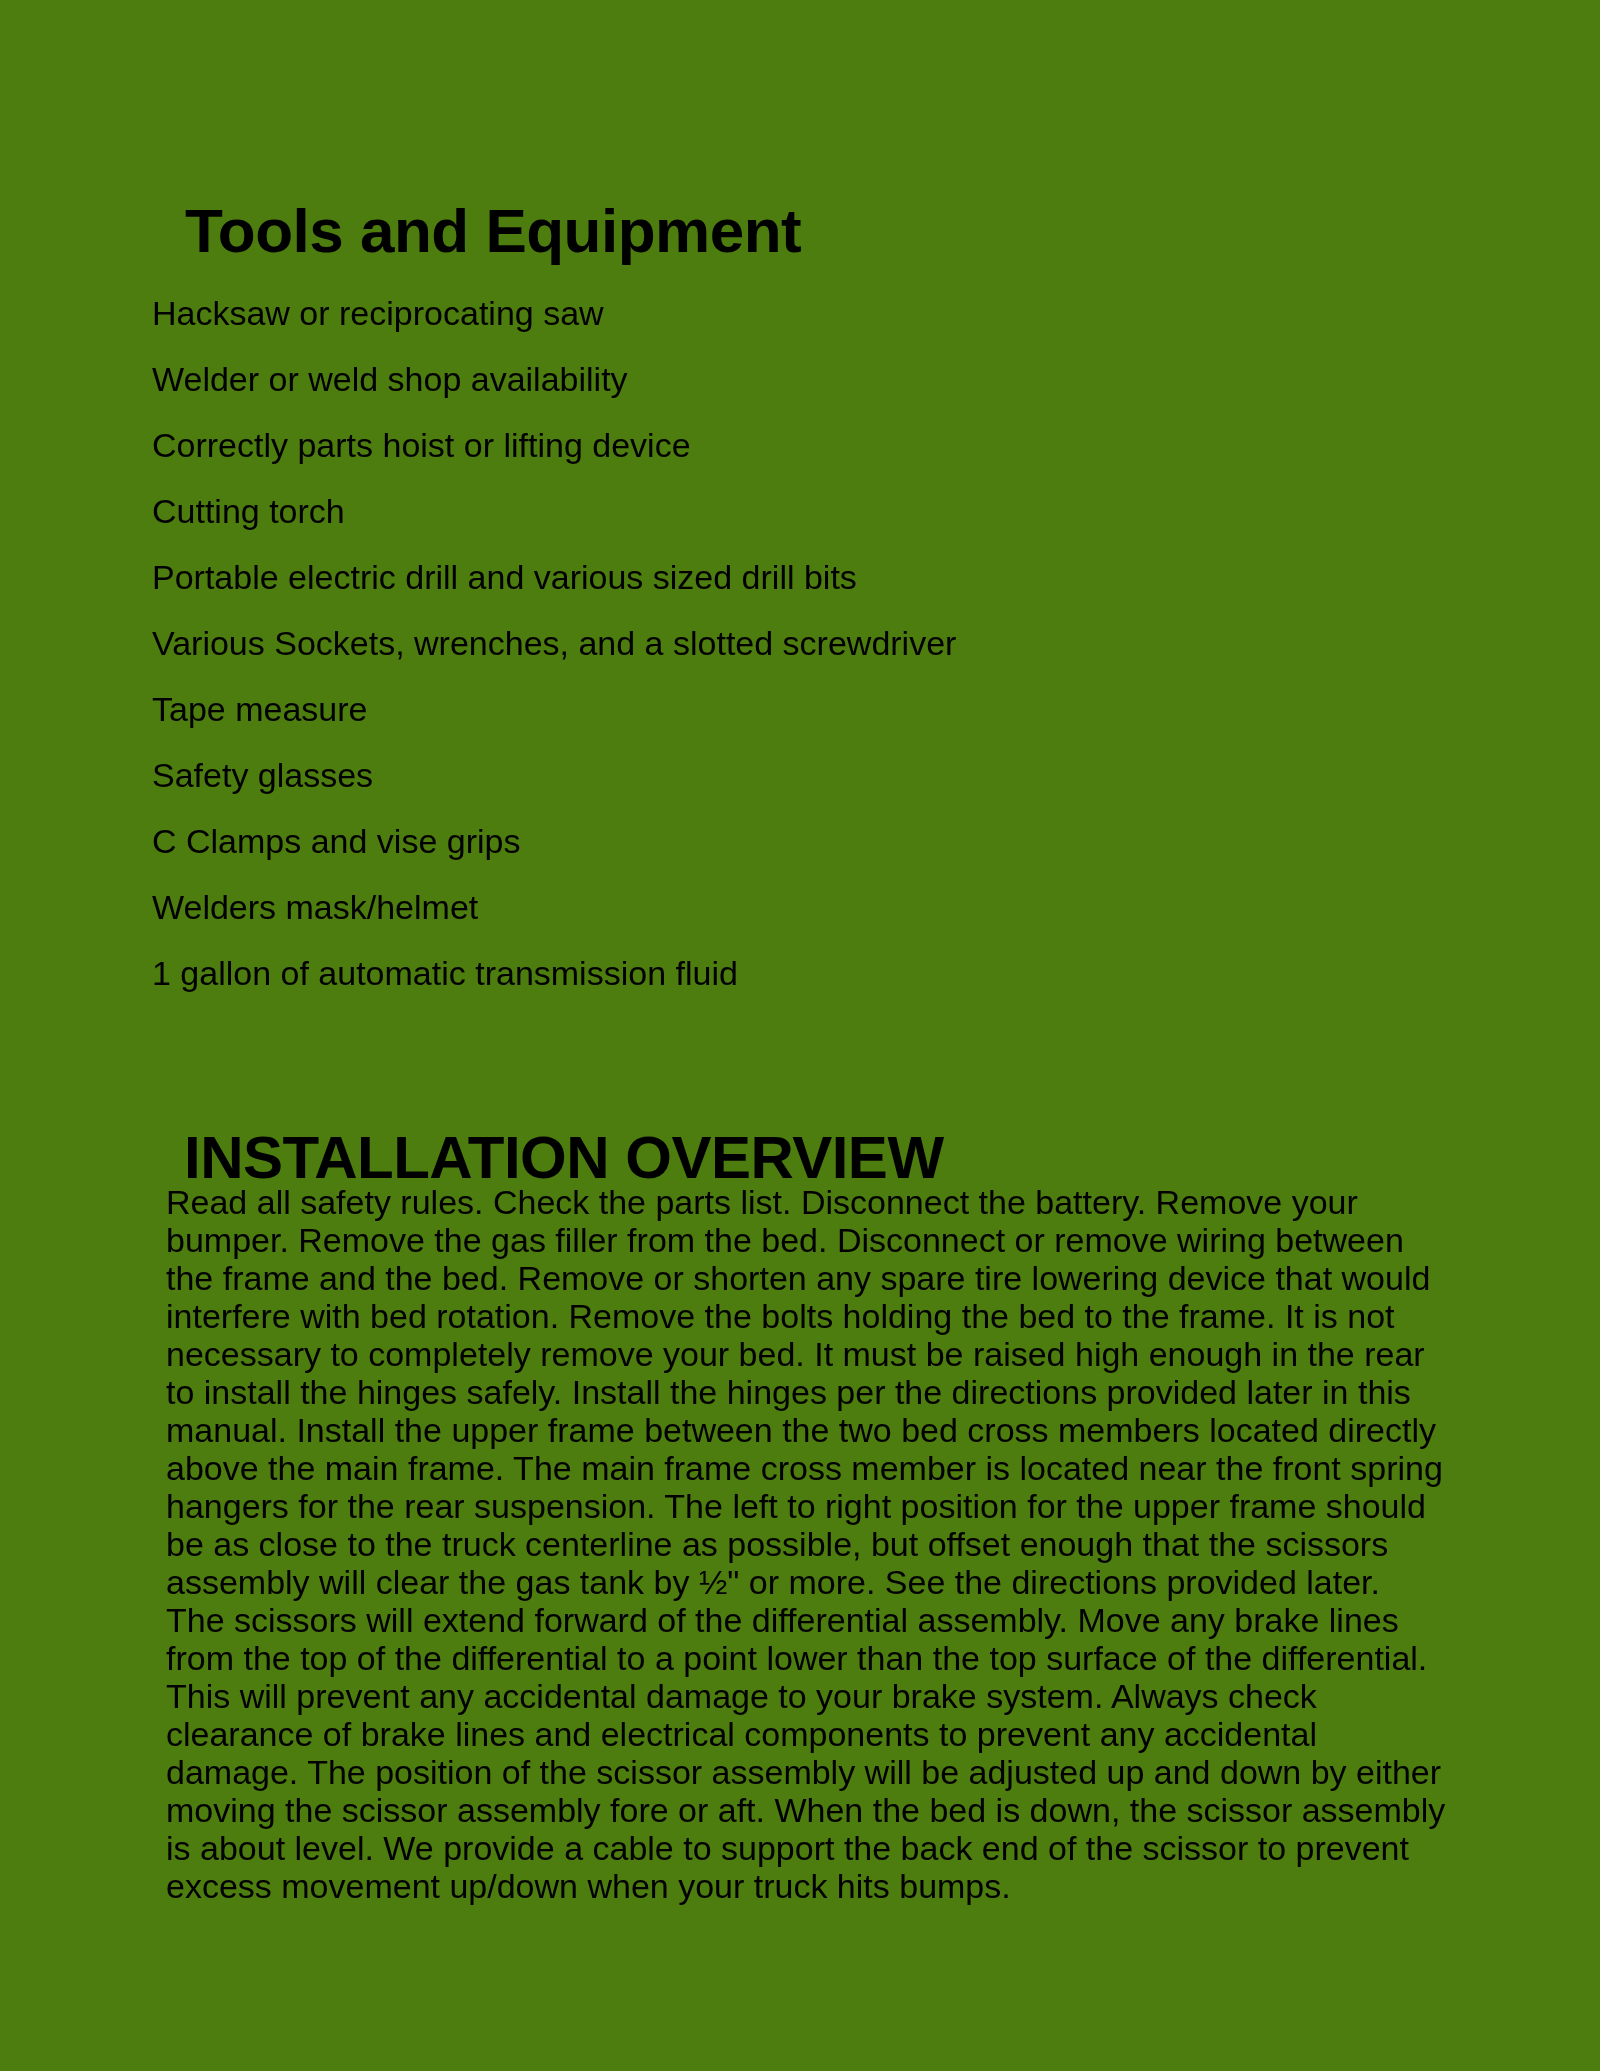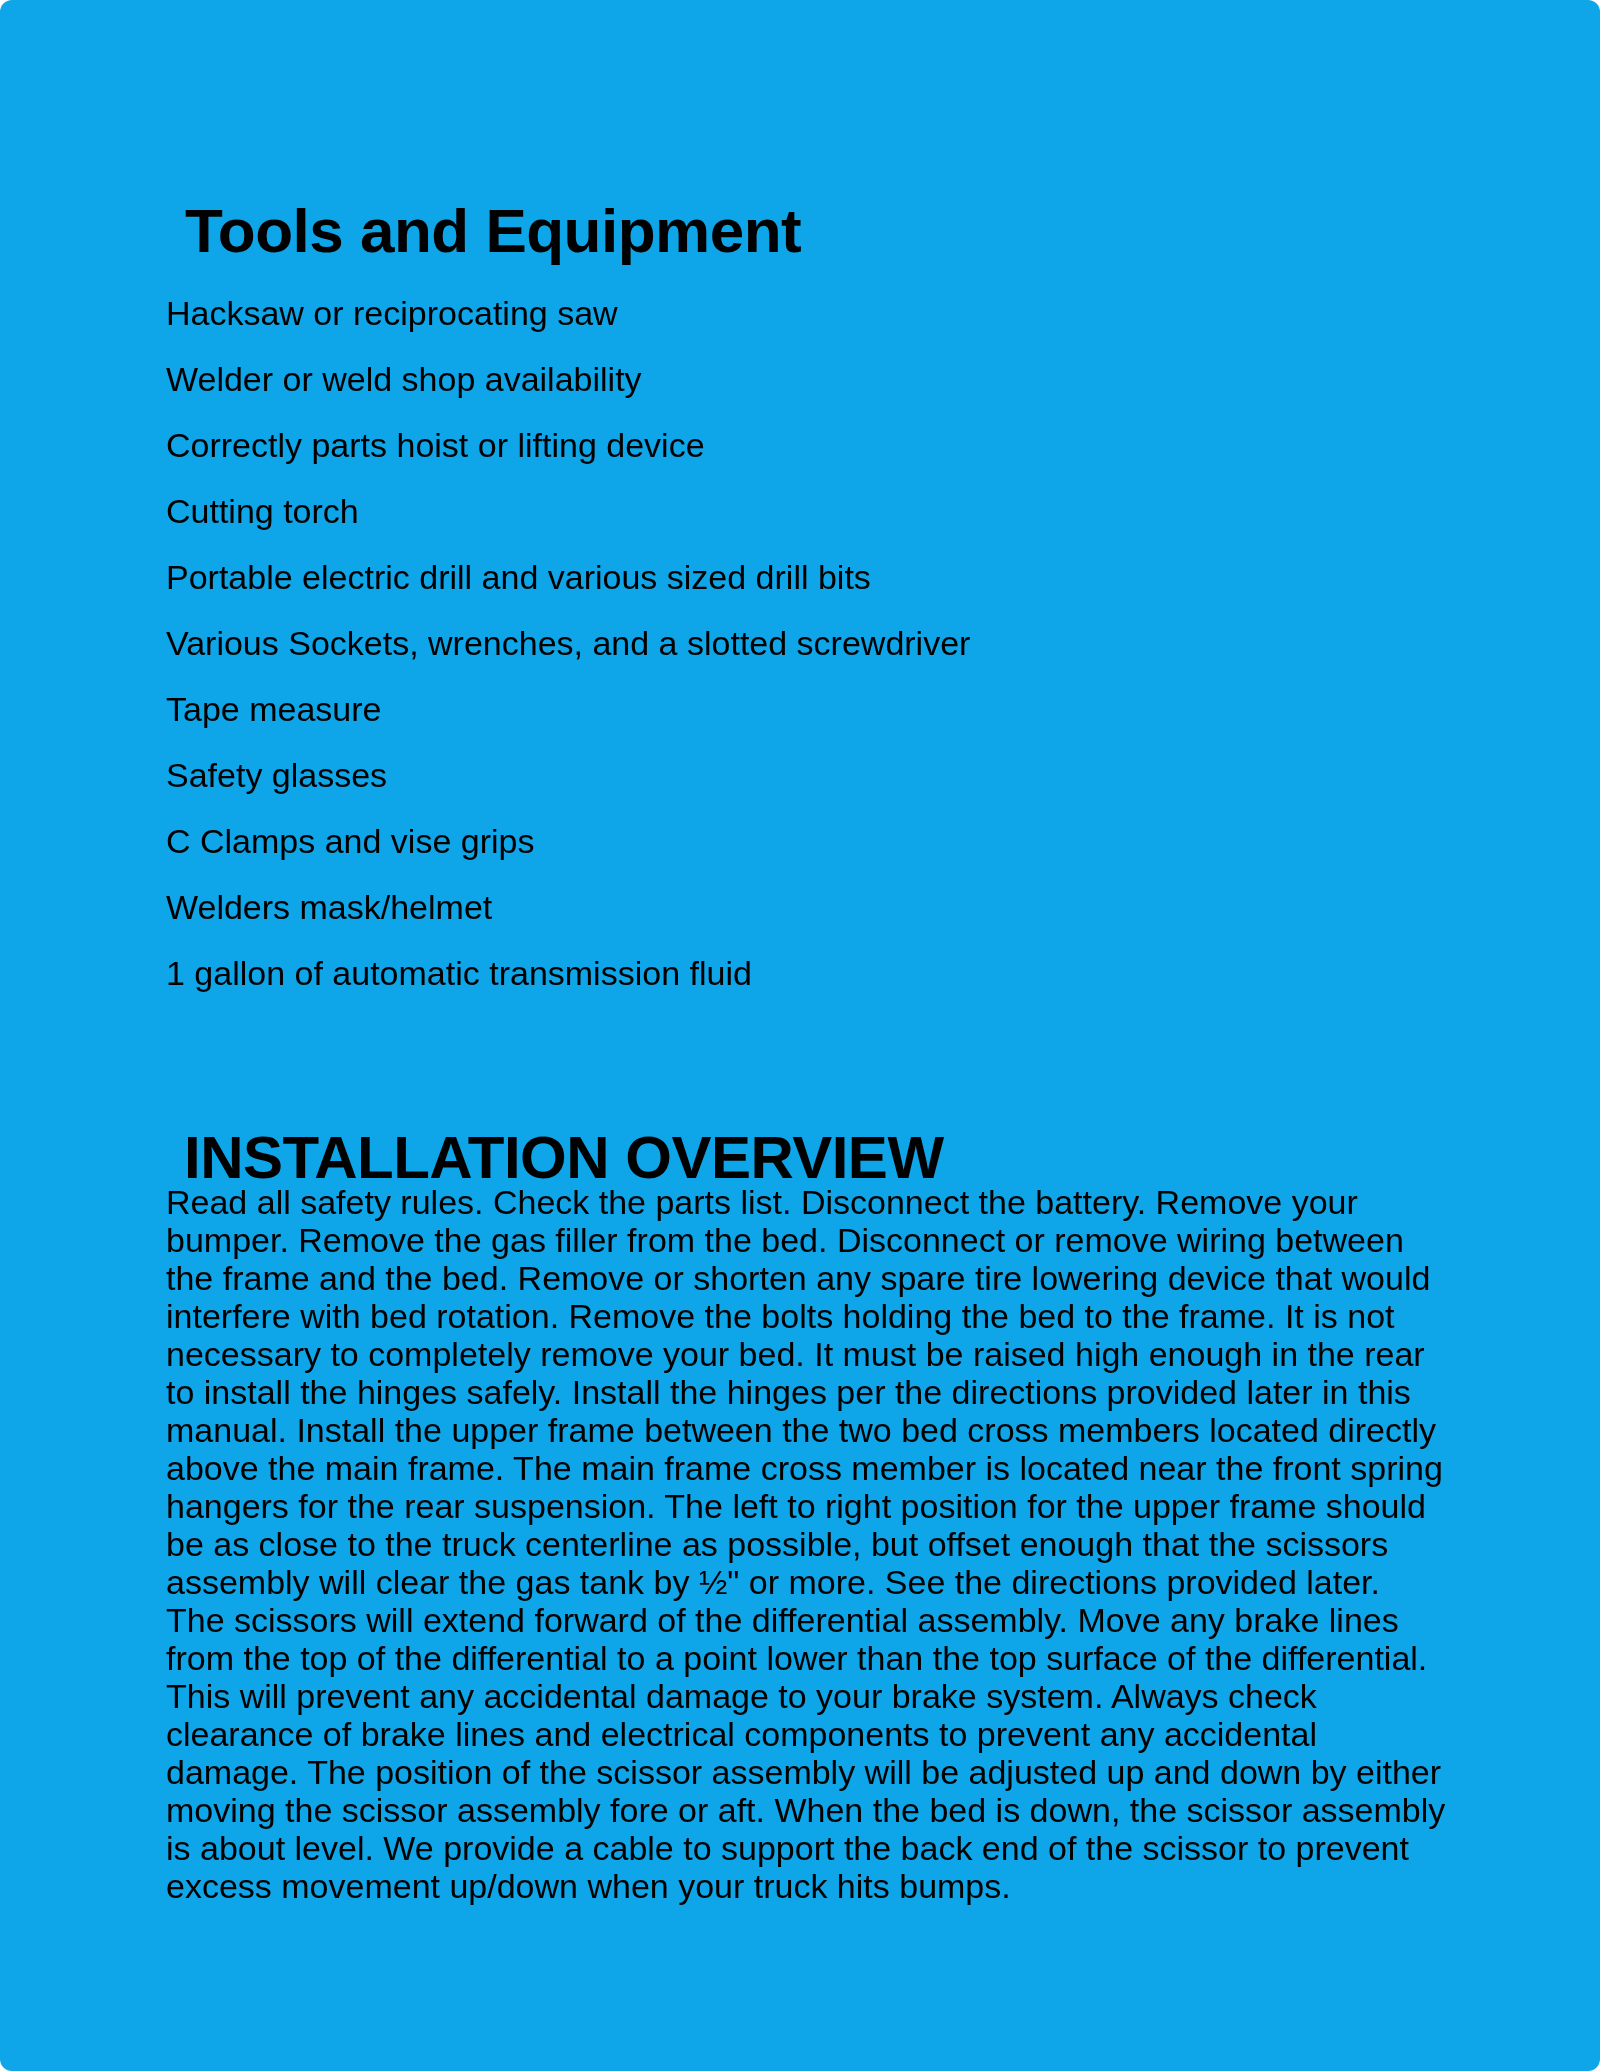--- a/index.html
+++ b/index.html
@@ -11,37 +11,36 @@
     height: 2071px;
     background: #ffffff;
     font-family: "Liberation Sans", "DejaVu Sans", sans-serif;
     color: #000000;
     position: relative;
     overflow: hidden;
   }
   .page {
     position: absolute;
     inset: 0;
-    background: #0ea5e9;
-    border-radius: 12px;
+    background: #4d7c0f;
   }
   .title {
     position: absolute;
     left: 185px;
     top: 200px;
     margin: 0;
     font-weight: bold;
     font-size: 62px;
     line-height: 1;
     white-space: nowrap;
     letter-spacing: -0.5px;
   }
   .tools-list {
     position: absolute;
-    left: 166px;
+    left: 152px;
     top: 296px;
     font-size: 34px;
     line-height: 34px;
     font-weight: normal;
   }
   .tool-item {
     margin: 0 0 32px 0;
     white-space: nowrap;
   }
   .h2 {

